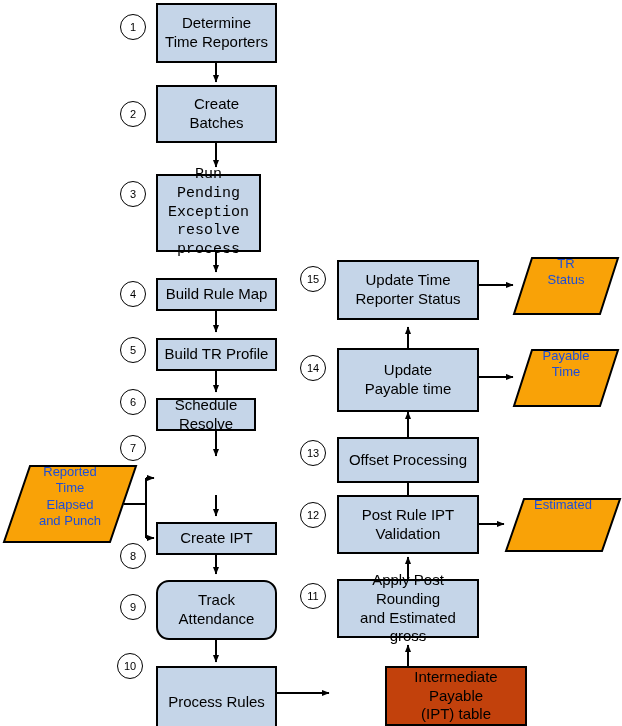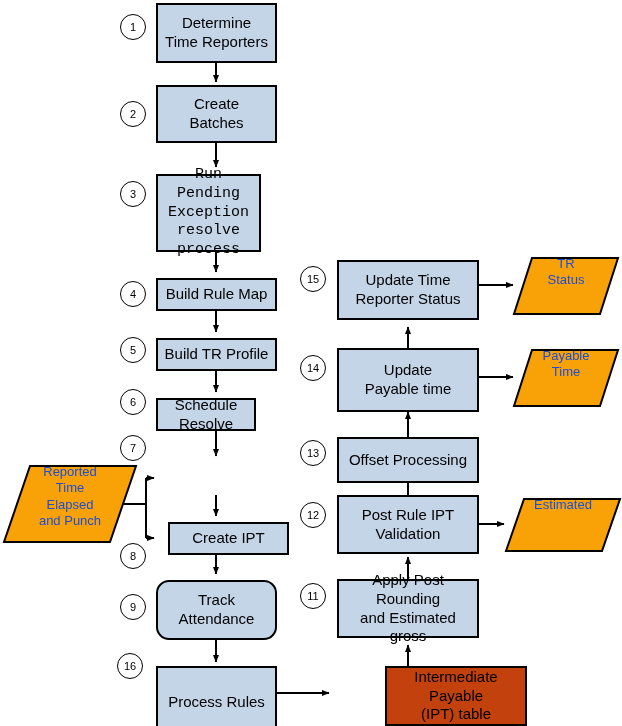--- a/index.html
+++ b/index.html
@@ -165,39 +165,39 @@
     <span>Schedule Resolve</span>
   </div>
   <div class="badge" style="left:120px; top:389px;">
     <span>6</span>
   </div>
 
   <div class="badge" style="left:120px; top:435px;">
     <span>7</span>
   </div>
 
-  <div class="node" style="left:168px; top:522px; width:121px; height:33px;align-items:center;">
+  <div class="node" style="left:156px; top:522px; width:121px; height:33px;align-items:center;">
     <span>Create IPT</span>
   </div>
   <div class="badge" style="left:120px; top:543px;">
     <span>8</span>
   </div>
 
   <div class="node" style="left:156px; top:580px; width:121px; height:60px;border-radius:13px;">
     <span>Track Attendance</span>
   </div>
   <div class="badge" style="left:120px; top:594px;">
     <span>9</span>
   </div>
 
   <div class="node" style="left:156px; top:666px; width:121px; height:72px;">
     <span>Process Rules</span>
   </div>
   <div class="badge" style="left:117px; top:653px;">
-    <span>16</span>
+    <span>10</span>
   </div>
 
   <div class="node" style="left:337px; top:260px; width:142px; height:60px;">
     <span>Update Time<br>Reporter Status</span>
   </div>
   <div class="badge" style="left:300px; top:266px;">
     <span>15</span>
   </div>
 
   <div class="node" style="left:337px; top:348px; width:142px; height:64px;">

